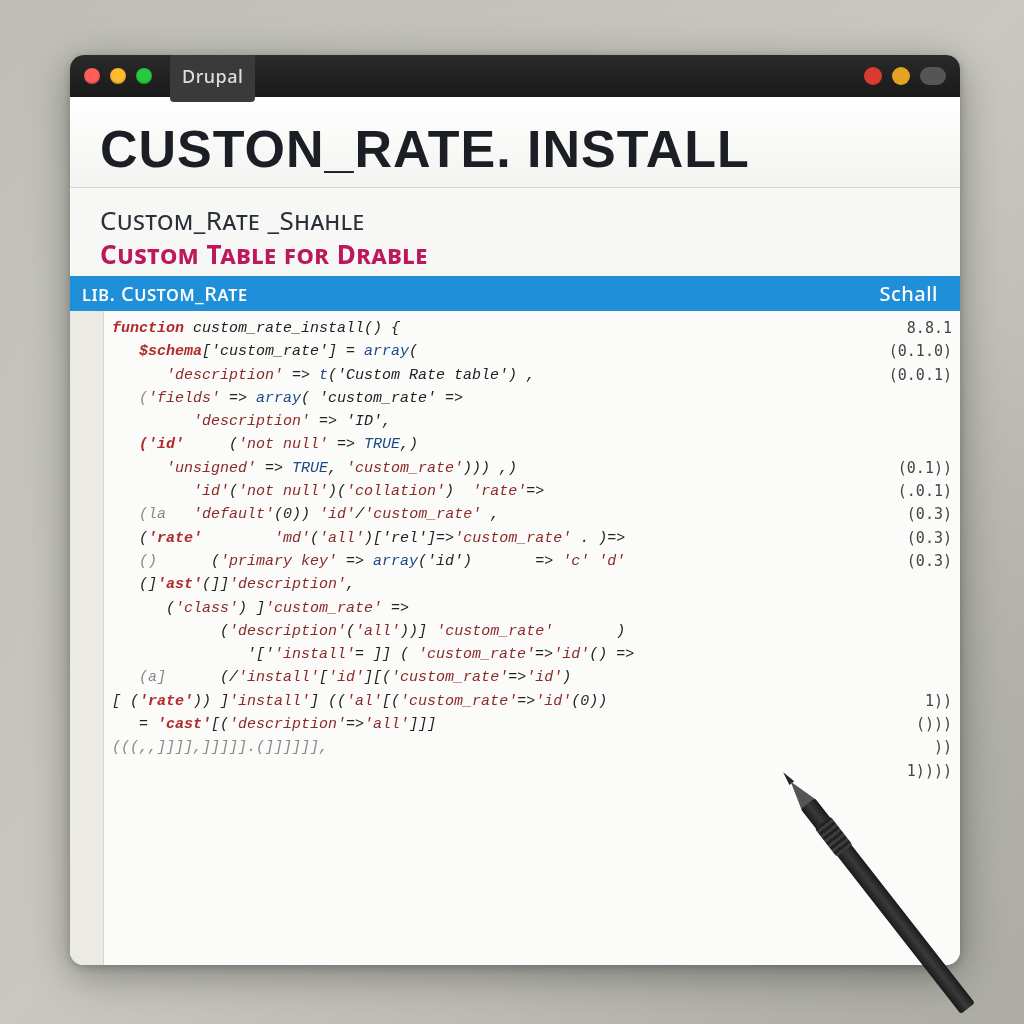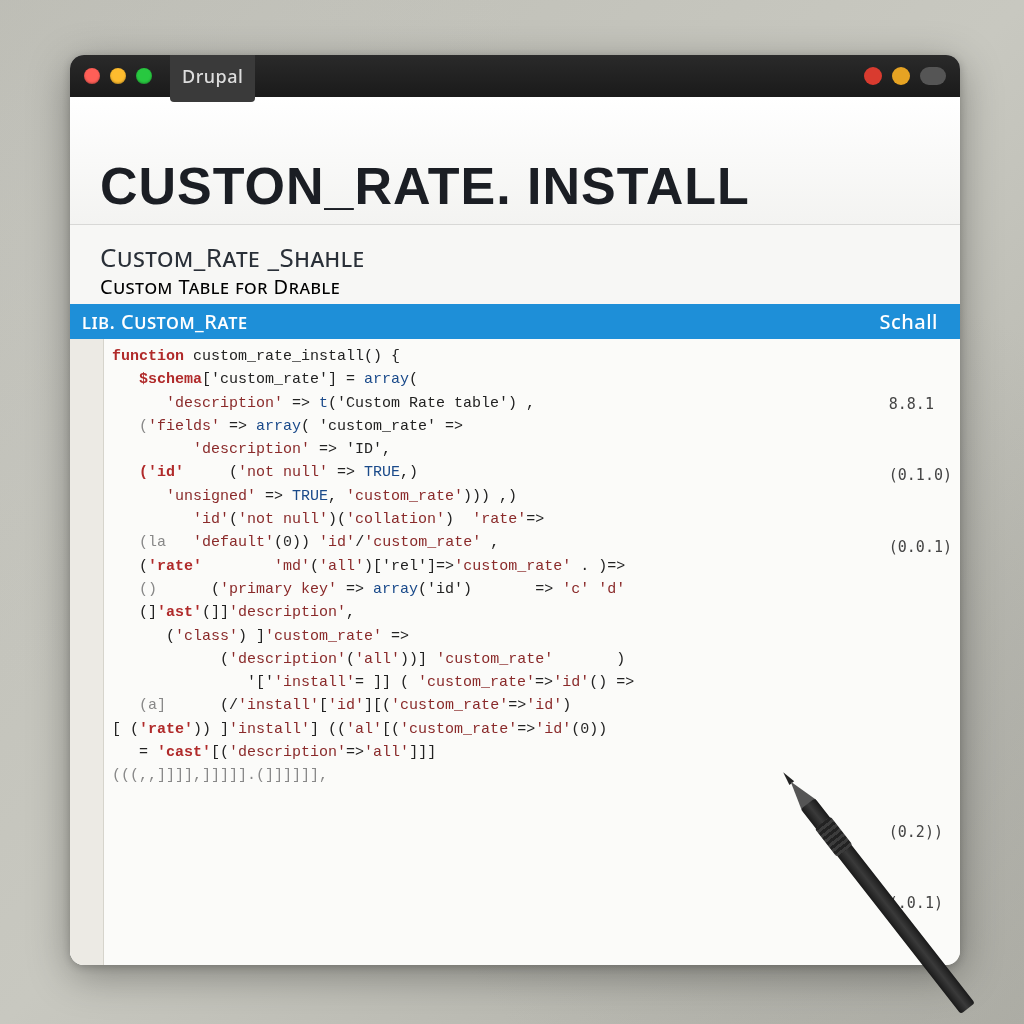--- a/index.html
+++ b/index.html
@@ -52,28 +52,27 @@
     background: linear-gradient(#ffffff,#f3f3f1);
     padding: 22px 30px 8px 30px;
     border-bottom: 1px solid #d8d8d6;
   }
   .big-title {
     font-size: 52px; font-weight: 700; letter-spacing: 1px;
     color: #1b1e24;
     font-family: 'Segoe UI', sans-serif;
     font-variant: small-caps;
     text-transform: uppercase;
-    margin-top: 37px;
   }
   .subhead {
     padding: 14px 30px 4px 30px;
     background: #f7f7f5;
   }
   .sub1 { font-size: 26px; color: #2a3038; font-weight: 400; letter-spacing: 0.5px; font-variant: small-caps;}
-  .sub2 { font-size: 20px; color: #000000; font-weight: 400; letter-spacing: 0.5px; font-variant: small-caps; margin-top:-2px;}
+  .sub2 { font-size: 26px; color: #be185d; font-weight: 700; letter-spacing: 0.5px; font-variant: small-caps; margin-top:-2px;}
   .blue-bar {
     background: #1e8fd8;
     color: #fff;
     display: flex; justify-content: space-between;
     padding: 4px 22px 4px 12px;
     font-size: 20px; font-weight: 500;
     letter-spacing: 0.5px;
   }
   .blue-left { font-variant: small-caps; }
   .code-body {
@@ -86,31 +85,31 @@
     display:flex;
   }
   .gutter {
     width: 34px;
     background: #eceae4;
     border-right: 1px solid #d6d4cc;
     padding-top: 6px;
   }
   .gline { height: 23.3px; border-bottom:1px dotted transparent;}
   .code-lines { padding: 6px 10px 6px 8px; flex:1; position:relative;}
-  .cl { white-space: pre; height:23.3px; color:#222; }
+  .cl { white-space: pre; height:23.3px; color:#222;font-style:italic; }
   .kw { color:#b02a2a; font-weight:600; }
   .fn { color:#1a4a8a; }
   .str { color:#8a2a2a; }
   .num { color:#2a2a2a; }
   .dim { color:#888; }
   .side-nums {
     position:absolute; right:8px; top:6px;
     font-family:'Consolas',monospace; font-size:15px; color:#444;
   }
-  .sn { height:23.3px; margin-top:48px;}
+  .sn { height:23.3px; text-align:right;}
   .pen {
     position:absolute;
     right: -10px; bottom: -30px;
     width: 280px; height: 280px;
     transform: rotate(-38deg);
     pointer-events:none;
   }
   .pen-body {
     position:absolute; left:50%; top:0;
     width: 18px; height: 260px;
@@ -201,21 +200,21 @@
         <div class="gline"></div>
       </div>
     <div class="code-lines" id="codelines">
       <div class="side-nums" id="sidenums">
           <div class="sn">8.8.1</div>
           <div class="sn">(0.1.0)</div>
           <div class="sn">(0.0.1)</div>
           <div class="sn"></div>
           <div class="sn"></div>
           <div class="sn"></div>
-          <div class="sn">(0.2))</div>
+          <div class="sn">(0.1))</div>
           <div class="sn">(.0.1)</div>
           <div class="sn">(0.3)</div>
           <div class="sn">(0.3)</div>
           <div class="sn">(0.3)</div>
           <div class="sn"></div>
           <div class="sn"></div>
           <div class="sn"></div>
           <div class="sn"></div>
           <div class="sn"></div>
           <div class="sn">1))</div>

